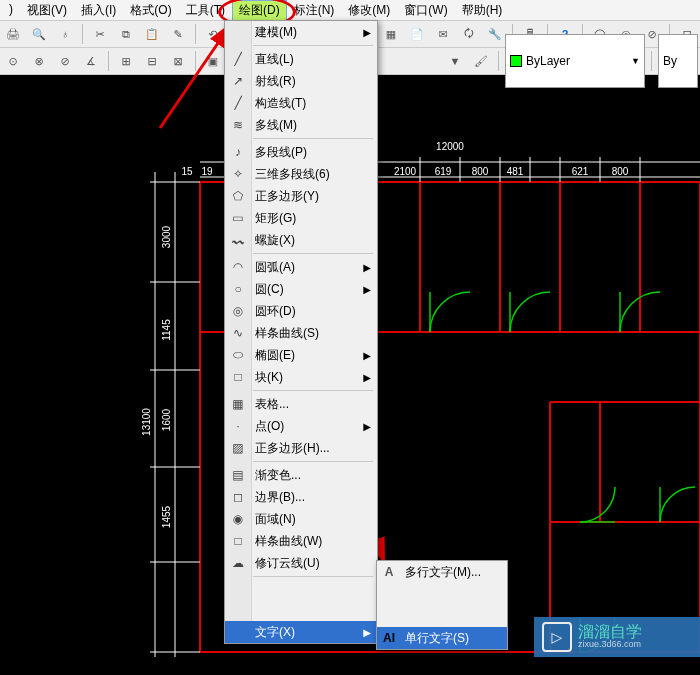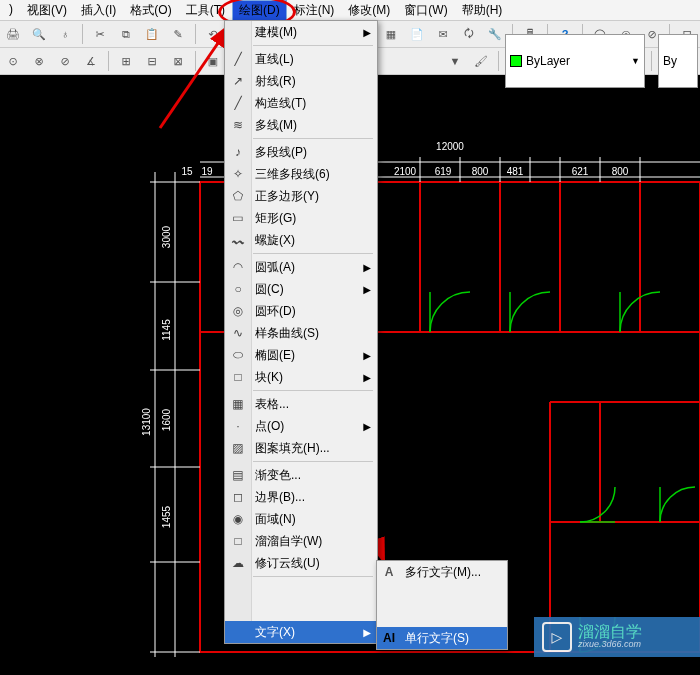--- a/index.html
+++ b/index.html
@@ -1,18 +1,18 @@
 <!DOCTYPE html>
 <html><head>
 <meta charset="utf-8">
 <style>
 html,body{margin:0;padding:0;width:700px;height:675px;overflow:hidden;font-family:"Microsoft YaHei","SimSun",sans-serif;font-size:12px;background:#000;}
 .menubar{height:20px;background:#f4f4f4;display:flex;align-items:center;padding:0 2px;border-bottom:1px solid #ccc;position:relative;z-index:5;}
 .menubar .mitem{padding:2px 7px;color:#000;cursor:default;white-space:nowrap;}
-.menubar .mitem.active{background:#1d4ed8;border:1px solid #7da8e0;padding:1px 6px;}
+.menubar .mitem.active{background:#bef264;border:1px solid #7da8e0;padding:1px 6px;}
 .highlight-ellipse{position:absolute;left:218px;top:-4px;width:72px;height:26px;border:3px solid #e30000;border-radius:50%;z-index:20;pointer-events:none;}
 .arrow1{position:absolute;z-index:20;pointer-events:none;}
 .toolstrip{height:26px;background:#eee;display:flex;align-items:center;padding:0 2px;gap:4px;border-bottom:1px solid #ccc;position:relative;z-index:4;}
 .toolstrip2{height:26px;background:#eee;display:flex;align-items:center;padding:0 2px;gap:4px;border-bottom:1px solid #ccc;position:relative;z-index:4;}
 .tbtn{width:20px;height:20px;border:1px solid transparent;display:flex;align-items:center;justify-content:center;font-size:11px;color:#555;}
 .sep{width:1px;height:20px;background:#bbb;margin:0 2px;}
 .layercombo{display:flex;align-items:center;height:20px;background:#fff;border:1px solid #999;padding:16px 4px;gap:4px;min-width:130px;}
 .layercombo .sq{width:10px;height:10px;background:#0f0;border:1px solid #000;}
 .layercombo .dd{margin-left:auto;font-size:9px;}
 .canvas{position:absolute;left:0;top:72px;right:0;bottom:0;background:#000;}
@@ -25,21 +25,21 @@
 .menu-row .ico{position:absolute;left:4px;top:2px;width:18px;height:18px;display:flex;align-items:center;justify-content:center;font-size:12px;color:#444;}
 .menu-row .rarrow{margin-left:auto;font-size:10px;}
 .menu-sep{height:1px;background:#c8c8c8;margin:2px 4px 2px 28px;}
 .submenu{position:absolute;left:376px;top:560px;width:130px;background:#f0f0f0;border:1px solid #9a9a9a;box-shadow:2px 2px 6px rgba(0,0,0,.4);z-index:31;}
 .submenu .menu-row{padding-left:28px;}
 .submenu .menu-row .ico{left:3px;font-weight:bold;color:#555;}
 .submenu .menu-row.highlight .ico{color:#000000;}
 .watermark{position:absolute;right:0;bottom:18px;width:150px;height:40px;background:#2a6fb0;display:flex;align-items:center;gap:6px;padding:0 8px;z-index:40;opacity:.92;}
 .watermark .logo{width:26px;height:26px;border:2px solid #fff;border-radius:4px;display:flex;align-items:center;justify-content:center;color:#fff;font-size:14px;}
 .watermark .txt{color:#5eead4;font-size:16px;line-height:14px;}
-.watermark .sub{color:#cfe3f6;font-size:9px;font-style:italic;}
+.watermark .sub{color:#cfe3f6;font-size:9px;}
 </style>
 </head>
 <body>
 
 <div class="menubar">
   <div id="menubar-items" style="display: flex;">
       <div class="mitem">)</div>
       <div class="mitem">视图(V)</div>
       <div class="mitem">插入(I)</div>
       <div class="mitem">格式(O)</div>
@@ -274,40 +274,40 @@
         <span class="ico">▦</span>
         <span>表格...</span>
       </div>
       <div class="menu-row">
         <span class="ico">·</span>
         <span>点(O)</span>
         <span class="rarrow">▶</span>
       </div>
       <div class="menu-row">
         <span class="ico">▨</span>
-        <span>图案填充(H)...</span>
+        <span>正多边形(H)...</span>
       </div>
     </div>
     <div class="menu-sep"></div>
   <div id="mg5">
       <div class="menu-row">
         <span class="ico">▤</span>
         <span>渐变色...</span>
       </div>
       <div class="menu-row">
         <span class="ico">◻</span>
         <span>边界(B)...</span>
       </div>
       <div class="menu-row">
         <span class="ico">◉</span>
         <span>面域(N)</span>
       </div>
       <div class="menu-row">
         <span class="ico">□</span>
-        <span>溜溜自学(W)</span>
+        <span>样条曲线(W)</span>
       </div>
       <div class="menu-row">
         <span class="ico">☁</span>
         <span>修订云线(U)</span>
       </div>
     </div>
     <div class="menu-sep"></div>
   <div id="mg6">
       <div class="menu-row highlight">
         <span class="ico"></span>

